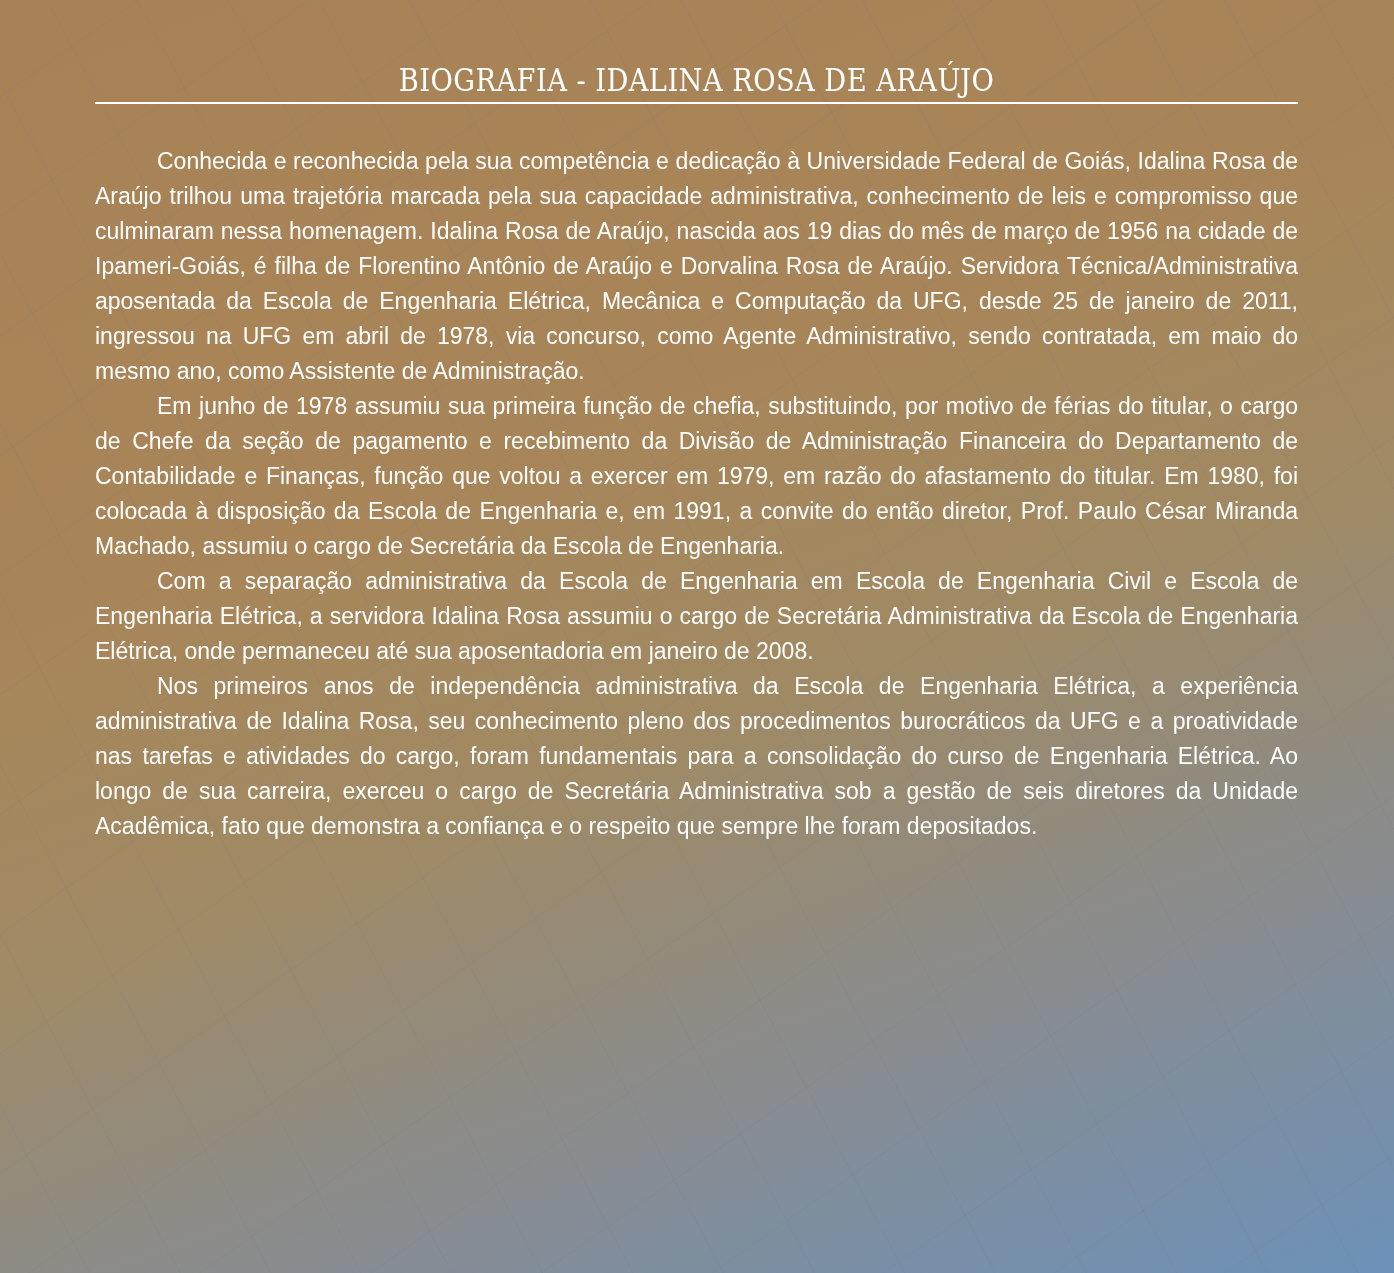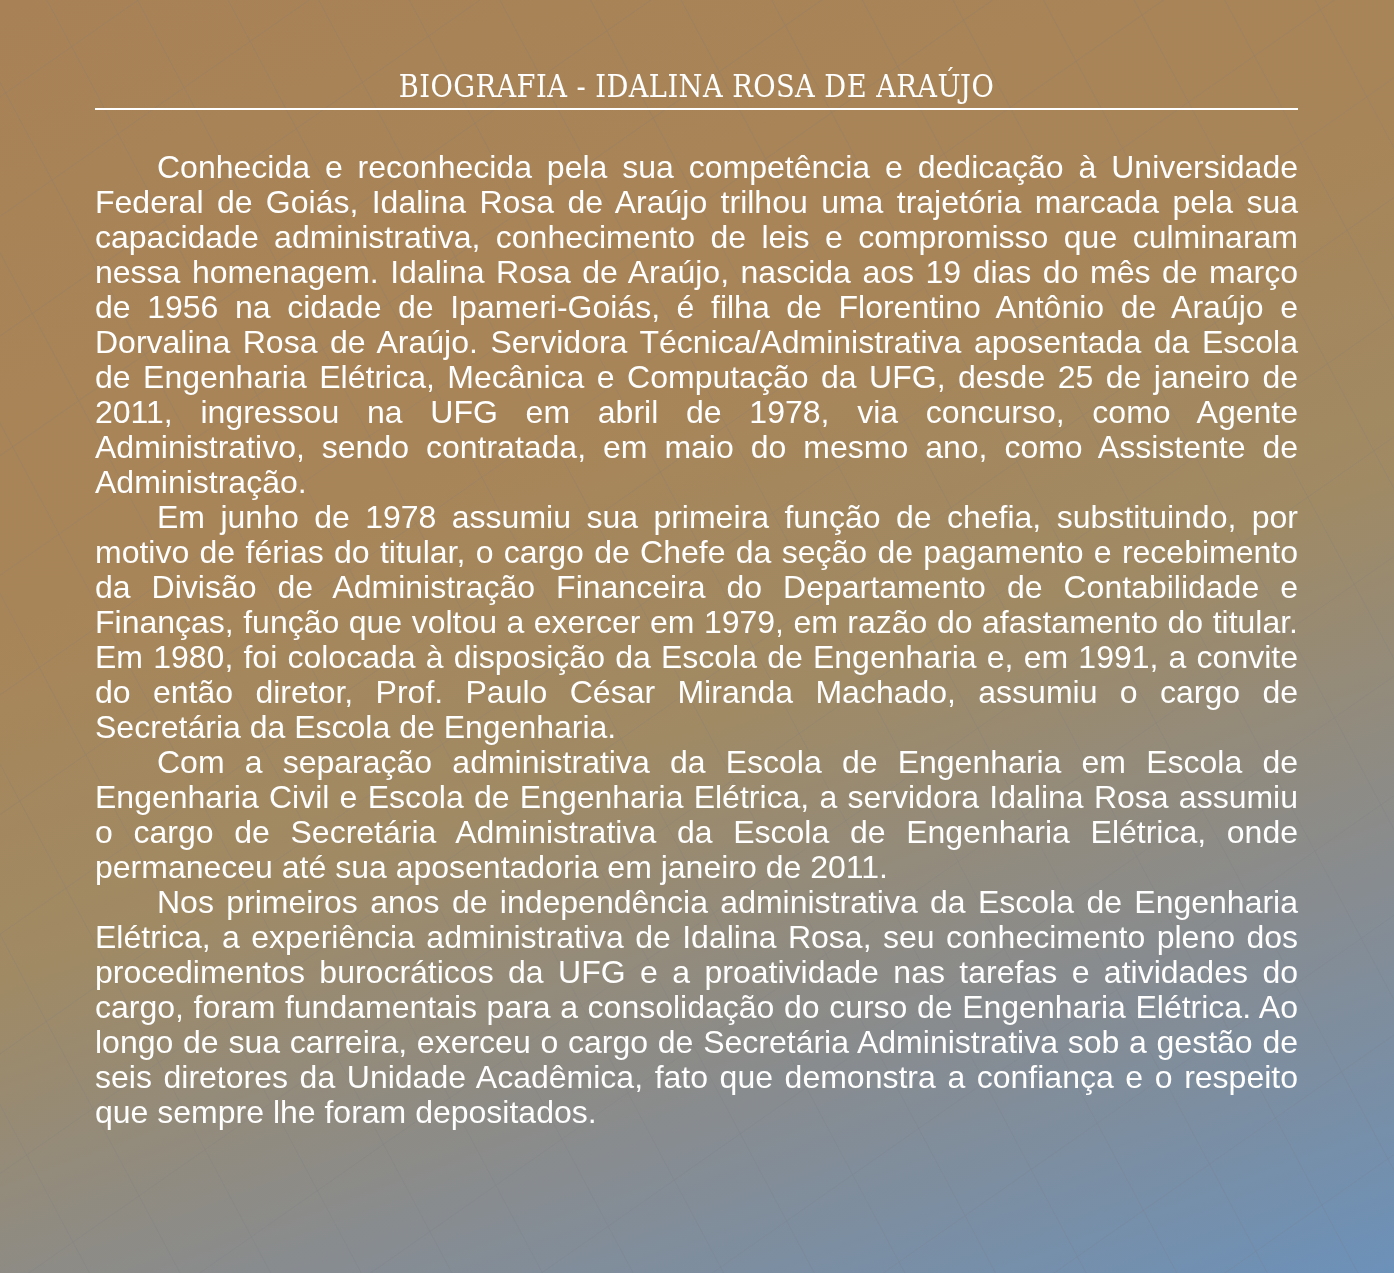--- a/index.html
+++ b/index.html
@@ -20,21 +20,21 @@
       inset: 0;
       pointer-events: none;
       background-image:
         repeating-linear-gradient(62deg, rgba(120,120,130,0.0) 0px, rgba(120,120,130,0.0) 78px, rgba(120,120,130,0.35) 79px, rgba(120,120,130,0.0) 80px),
         repeating-linear-gradient(-35deg, rgba(120,120,130,0.0) 0px, rgba(120,120,130,0.0) 96px, rgba(120,120,130,0.3) 97px, rgba(120,120,130,0.0) 98px);
       opacity: 0.55;
     }
     .page {
       position: absolute;
       left: 95px;
-      top: 64px;
+      top: 58px;
       width: 1203px;
     }
     .title {
       font-family: "DejaVu Serif", "Liberation Serif", serif;
       color: #ffffff;
       text-align: center;
       font-size: 31px;
       letter-spacing: 0.5px;
       line-height: 44px;
       margin: 0;
@@ -44,36 +44,36 @@
     .rule {
       height: 2px;
       background: #ffffff;
       margin-top: 0px;
       width: 1203px;
     }
     .body-text {
       margin-top: 40px;
       color: #ffffff;
       font-family: "Liberation Sans", sans-serif;
-      font-size: 32px;
+      font-size: 23px;
       line-height: 35px;
       text-align: justify;
     }
     .body-text p {
       margin: 0;
       text-indent: 62px;
     }
   </style>
 </head>
 <body>
 
 <div class="texture"></div>
 
 <div class="page">
   <h1 class="title">BIOGRAFIA - IDALINA ROSA DE ARAÚJO</h1>
   <div class="rule"></div>
   <div class="body-text">
     <p>Conhecida e reconhecida pela sua competência e dedicação à Universidade Federal de Goiás, Idalina Rosa de Araújo trilhou uma trajetória marcada pela sua capacidade administrativa, conhecimento de leis e compromisso que culminaram nessa homenagem. Idalina Rosa de Araújo, nascida aos 19 dias do mês de março de 1956 na cidade de Ipameri-Goiás, é filha de Florentino Antônio de Araújo e Dorvalina Rosa de Araújo. Servidora Técnica/Administrativa aposentada da Escola de Engenharia Elétrica, Mecânica e Computação da UFG, desde 25 de janeiro de 2011, ingressou na UFG em abril de 1978, via concurso, como Agente Administrativo, sendo contratada, em maio do mesmo ano, como Assistente de Administração.</p>
     <p>Em junho de 1978 assumiu sua primeira função de chefia, substituindo, por motivo de férias do titular, o cargo de Chefe da seção de pagamento e recebimento da Divisão de Administração Financeira do Departamento de Contabilidade e Finanças, função que voltou a exercer em 1979, em razão do afastamento do titular. Em 1980, foi colocada à disposição da Escola de Engenharia e, em 1991, a convite do então diretor, Prof. Paulo César Miranda Machado, assumiu o cargo de Secretária da Escola de Engenharia.</p>
-    <p>Com a separação administrativa da Escola de Engenharia em Escola de Engenharia Civil e Escola de Engenharia Elétrica, a servidora Idalina Rosa assumiu o cargo de Secretária Administrativa da Escola de Engenharia Elétrica, onde permaneceu até sua aposentadoria em janeiro de 2011.</p>
+    <p>Com a separação administrativa da Escola de Engenharia em Escola de Engenharia Civil e Escola de Engenharia Elétrica, a servidora Idalina Rosa assumiu o cargo de Secretária Administrativa da Escola de Engenharia Elétrica, onde permaneceu até sua aposentadoria em janeiro de 2008.</p>
     <p>Nos primeiros anos de independência administrativa da Escola de Engenharia Elétrica, a experiência administrativa de Idalina Rosa, seu conhecimento pleno dos procedimentos burocráticos da UFG e a proatividade nas tarefas e atividades do cargo, foram fundamentais para a consolidação do curso de Engenharia Elétrica. Ao longo de sua carreira, exerceu o cargo de Secretária Administrativa sob a gestão de seis diretores da Unidade Acadêmica, fato que demonstra a confiança e o respeito que sempre lhe foram depositados.</p>
   </div>
 </div>
 
 </body></html>

